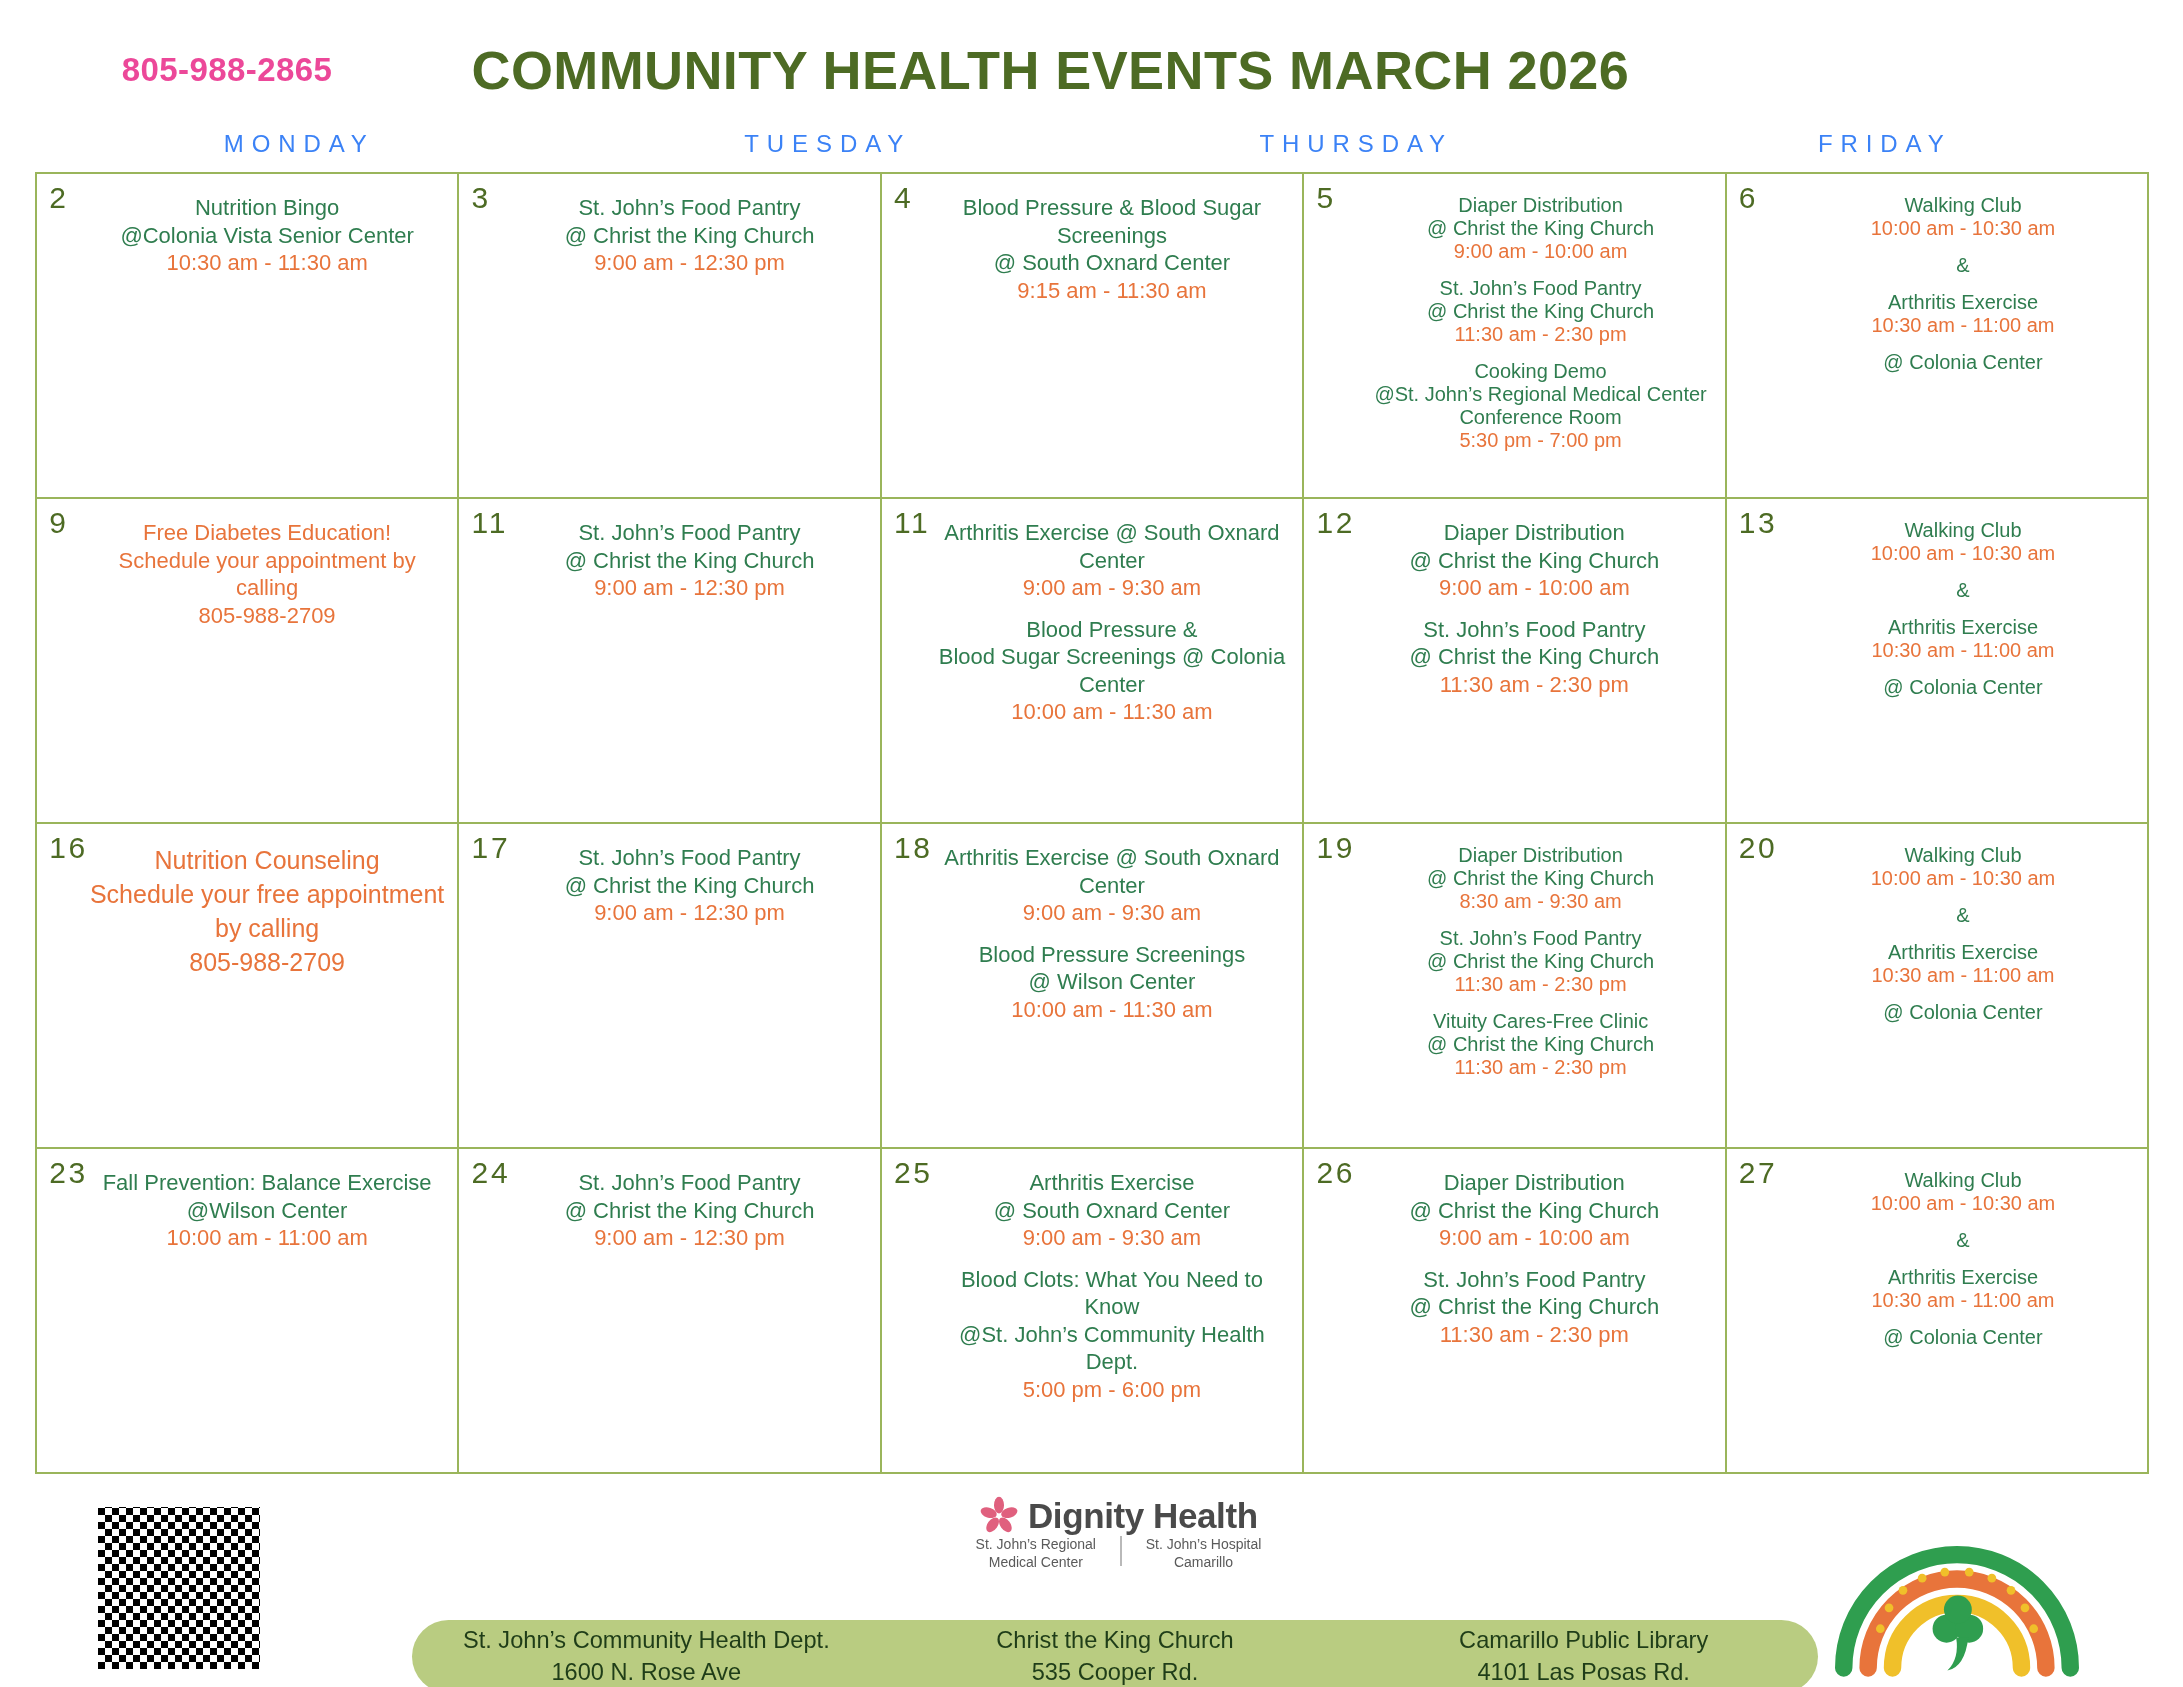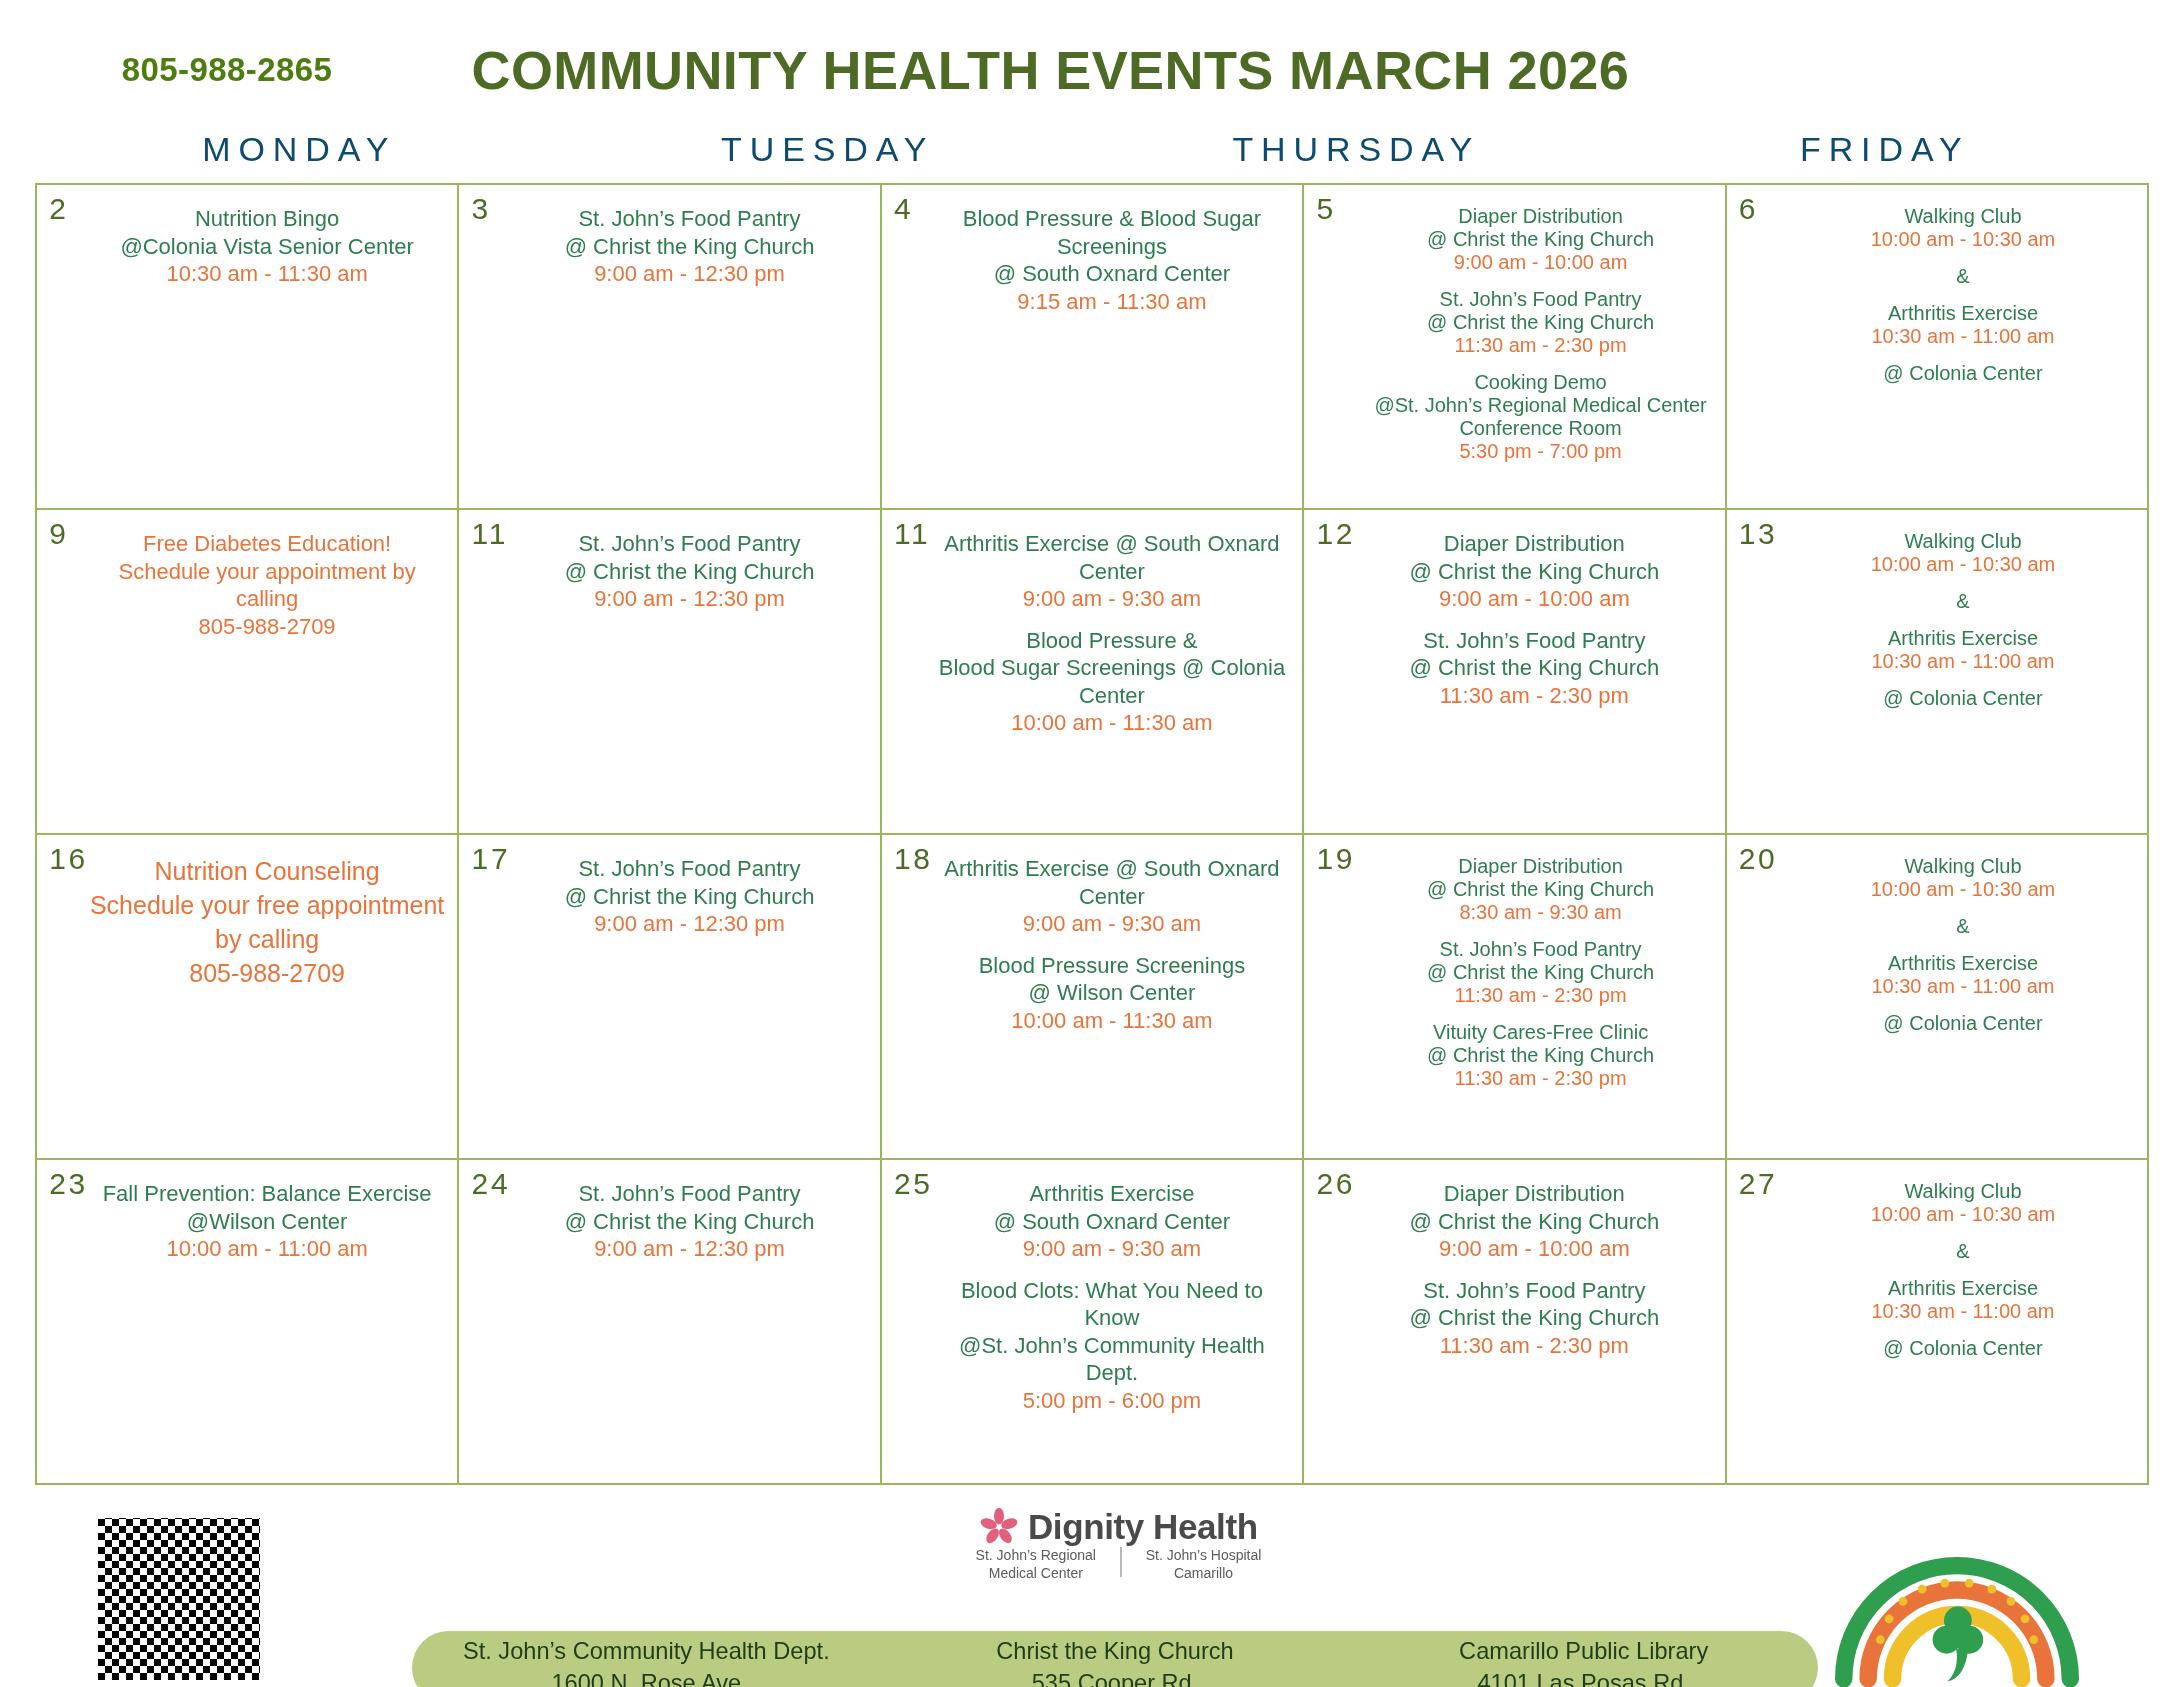--- a/index.html
+++ b/index.html
@@ -21,21 +21,21 @@
     display: flex;
     align-items: center;
     padding: 26px 0 0 0;
     height: 114px;
   }
   .phone {
     width: 454px;
     text-align: center;
     font-size: 33px;
     font-weight: bold;
-    color: #4d7c0f;
+    color: #ec4899;
     letter-spacing: 0.4px;
   }
   .title {
     flex: 1;
     text-align: left;
     font-size: 54px;
     font-weight: bold;
     color: #4d6b24;
     letter-spacing: 0.4px;
     padding-left: 17.5px;
@@ -44,23 +44,23 @@
   
   .dayrow {
     display: flex;
     width: 2114px;
     margin: 15.7px auto 0 auto;
     padding: 0;
   }
   .dayname {
     flex: 1 1 0;
     text-align: center;
-    font-size: 34px;
+    font-size: 24px;
     letter-spacing: 7.9px;
-    color: #0c4a6e;
+    color: #3b82f6;
     font-weight: 500;
   }
 
   
   .grid {
     width: 2114px;
     margin: 14px auto 0 auto;
     border: 2.6px solid #9ab55b;
     display: flex;
     flex-direction: column;

